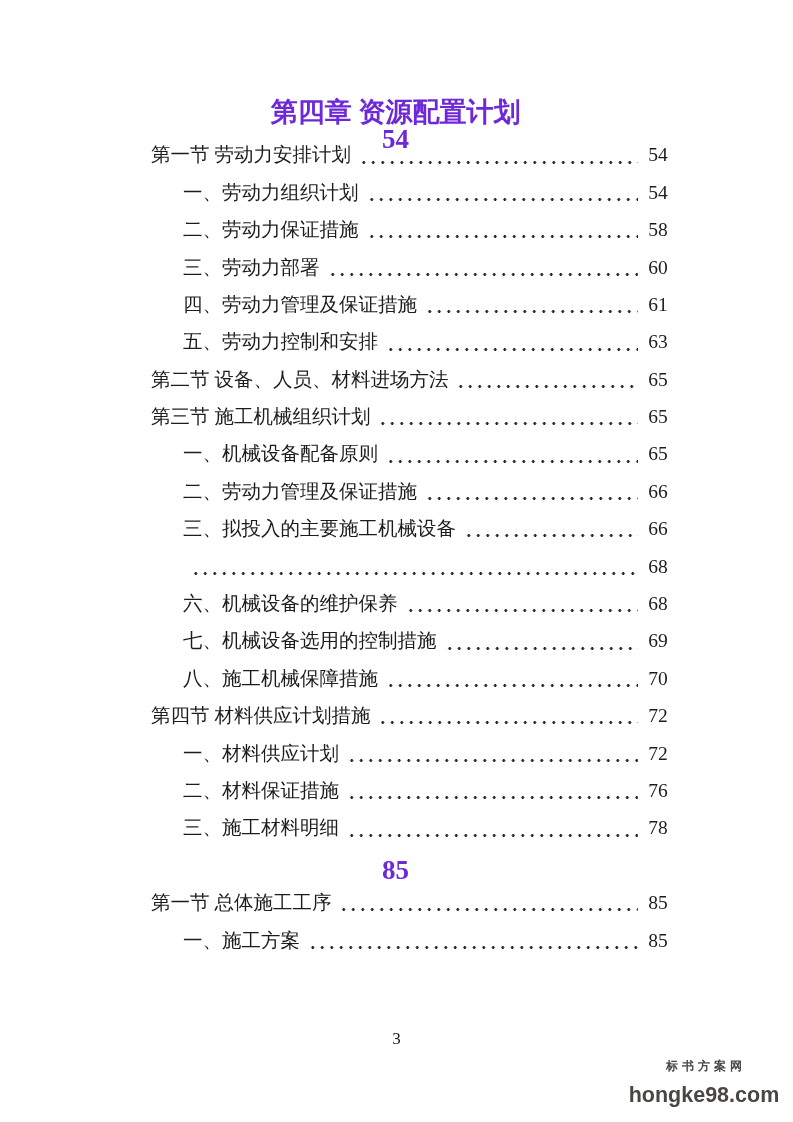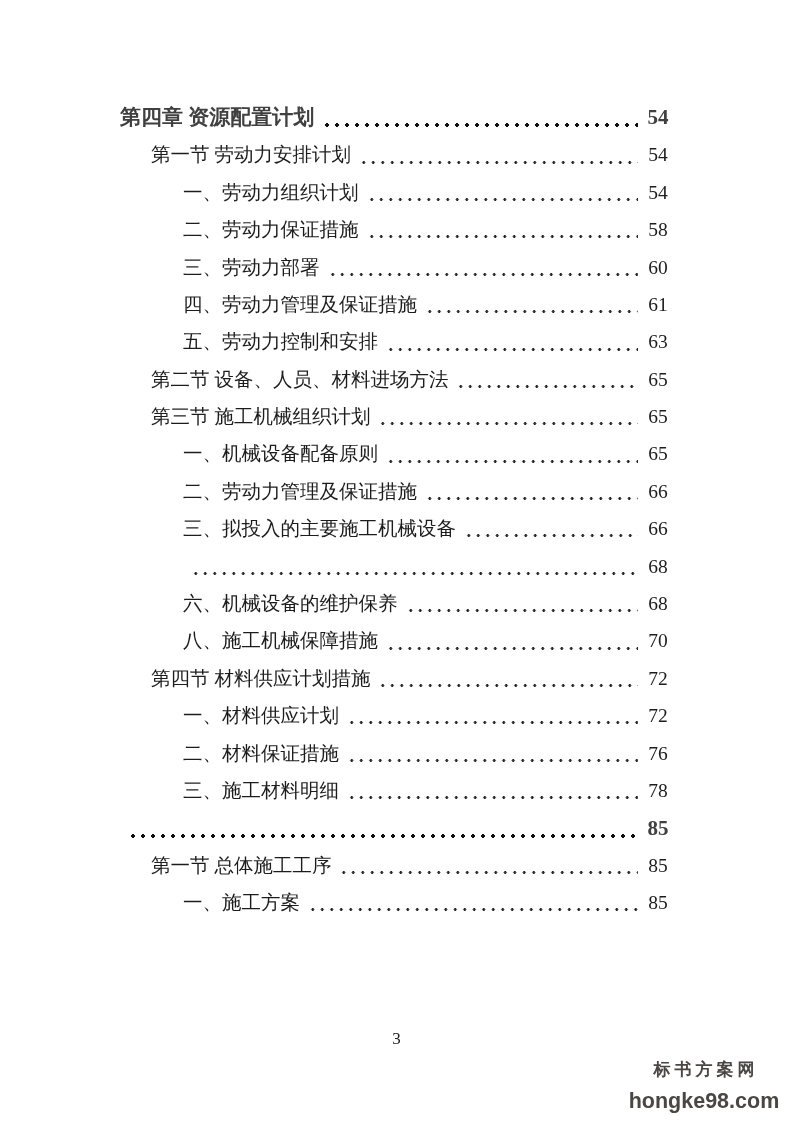--- a/index.html
+++ b/index.html
@@ -19,22 +19,23 @@
   }
   .row {
     display:flex;
     align-items:center;
     height:37.4px;
     font-size:19.5px;
     line-height:1;
   }
   .row.chapter {
     font-weight:bold;
-    font-size:21px;
-    color:#404040;
+    font-size:27px;
+    color:#6d28d9;
+    flex-direction:column;
   }
   .row.section { padding-left:31px; }
   .row.item    { padding-left:63px; }
   .t { white-space:nowrap; }
   .leader {
     flex:1 1 auto;
     align-self:stretch;
     margin:0 7px 0 8px;
     background-image:radial-gradient(circle, #262626 1.3px, transparent 1.6px);
     background-size:9.5px 5px;
@@ -62,21 +63,21 @@
   .wm {
     position:absolute;
     right:8px;
     top:1058px;
     width:162px;
     text-align:center;
     color:#4a4643;
     font-family:"Liberation Sans","DejaVu Sans",sans-serif;
     font-weight:bold;
   }
-  .wm-cn { font-size:17px; letter-spacing:4px; text-indent:4px; }
+  .wm-cn { font-size:12px; letter-spacing:4px; text-indent:4px; }
   .wm-en { font-size:21.5px; margin-top:8px; letter-spacing:0; }
 </style>
 </head>
 <body>
 
 <div class="toc">
 
   <div class="row chapter">
     <span class="t">第四章 资源配置计划</span>
     <span class="leader"></span>
@@ -154,20 +155,25 @@
     <span class="leader"></span>
     <span class="p">68</span>
   </div>
 
   <div class="row item">
     <span class="t">六、机械设备的维护保养</span>
     <span class="leader"></span>
     <span class="p">68</span>
   </div>
 
+  <div class="row item">
+    <span class="t">七、机械设备选用的控制措施</span>
+    <span class="leader"></span>
+    <span class="p">69</span>
+  </div>
 
   <div class="row item">
     <span class="t">八、施工机械保障措施</span>
     <span class="leader"></span>
     <span class="p">70</span>
   </div>
 
   <div class="row section">
     <span class="t">第四节 材料供应计划措施</span>
     <span class="leader"></span>

